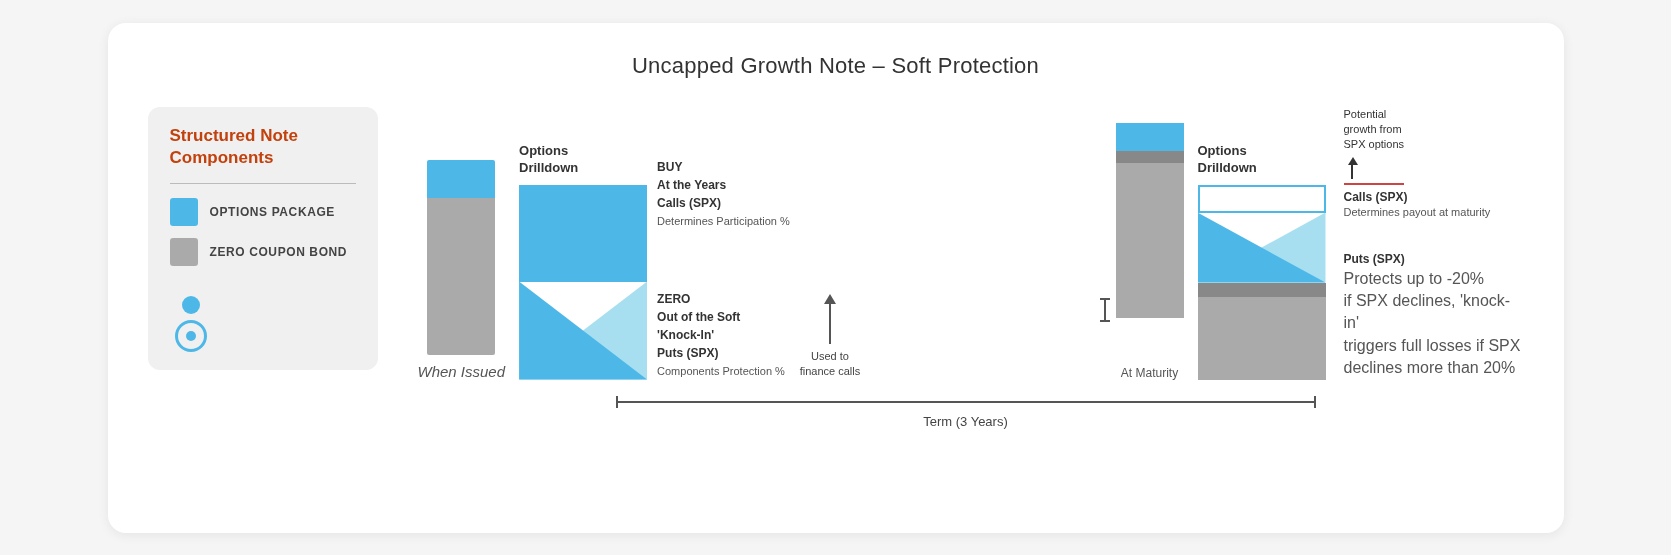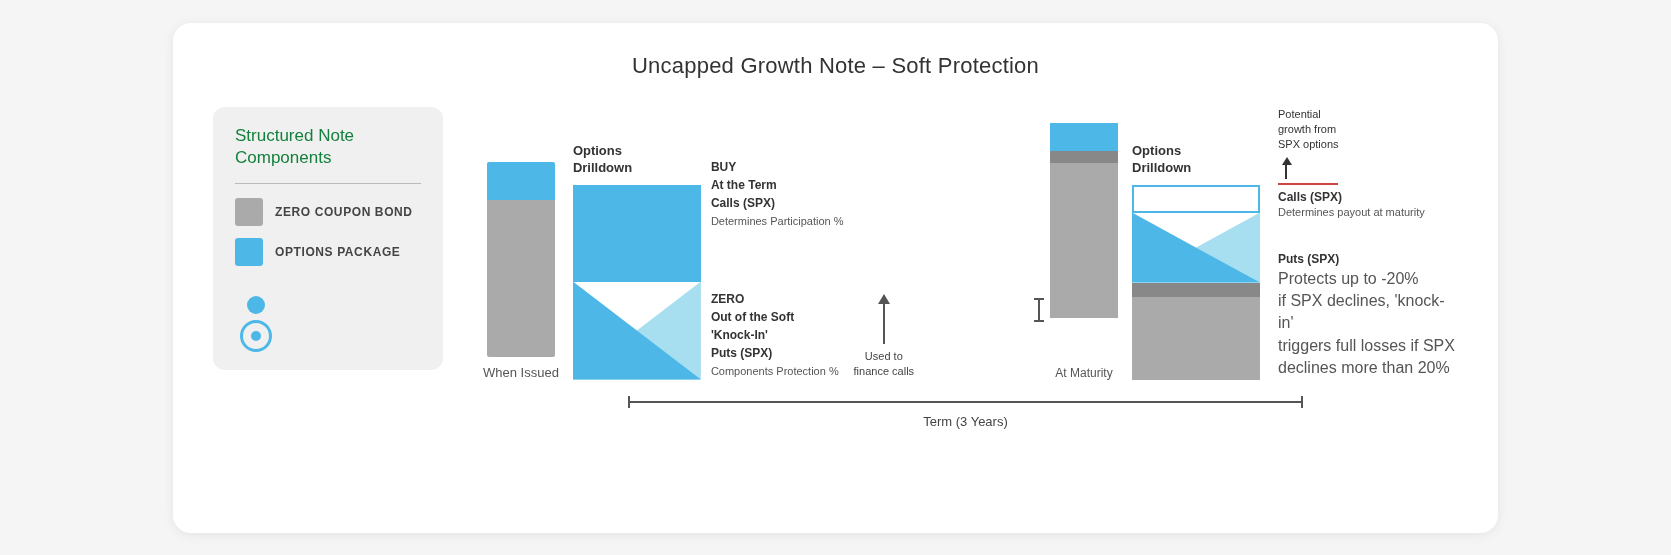--- a/index.html
+++ b/index.html
@@ -7,21 +7,21 @@
       font-family: 'Helvetica Neue', Arial, sans-serif;
       background: #f5f5f5;
       display: flex;
       align-items: center;
       justify-content: center;
       min-height: 100vh;
     }
     .diagram-container {
       background: #ffffff;
       border-radius: 18px;
-      width: 1325px;
+      width: 1456px;
       min-height: 510px;
       padding: 30px 40px 32px 40px;
       position: relative;
       box-shadow: 0 2px 12px rgba(0,0,0,0.07);
     }
     .title {
       text-align: center;
       font-size: 22px;
       font-weight: 400;
       color: #333;
@@ -34,22 +34,22 @@
       background: #f0f0f0;
       border-radius: 12px;
       padding: 18px 22px;
       width: 230px;
       min-width: 210px;
       margin-right: 30px;
       flex-shrink: 0;
     }
     .legend-title {
       font-size: 17px;
-      font-weight: 400;
-      color: #15803d;
+      font-weight: 700;
+      color: #c2410c;
       margin-bottom: 14px;
       line-height: 1.3;
     }
     .legend-divider {
       height: 1px;
       background: #bbb;
       margin-bottom: 14px;
     }
     .legend-item {
       display: flex;
@@ -97,62 +97,62 @@
 
 <div class="diagram-container">
   <div class="title">Uncapped Growth Note – Soft Protection</div>
 
   <div style="display:flex; flex-direction:row; align-items:flex-start; width:100%;">
 
     <div class="legend-box">
       <div class="legend-title">Structured Note<br>Components</div>
       <div class="legend-divider"></div>
       <div class="legend-item">
+        <div class="legend-color-box" style="background:#4db8e8;"></div>
+        <span class="legend-label">OPTIONS PACKAGE</span>
+      </div>
+      <div class="legend-item">
         <div class="legend-color-box" style="background:#aaaaaa;"></div>
         <span class="legend-label">ZERO COUPON BOND</span>
-      </div>
-      <div class="legend-item">
-        <div class="legend-color-box" style="background:#4db8e8;"></div>
-        <span class="legend-label">OPTIONS PACKAGE</span>
       </div>
 
       <div class="blue-dot"></div>
       <div class="blue-dot-ring">
         <div class="blue-dot-inner"></div>
       </div>
     </div>
 
     <div style="flex:1; position:relative; padding-top:0;">
 
       <div style="display:flex; flex-direction:row; align-items:flex-end; gap:0; width:100%; position:relative;">
 
         <div style="display:flex; flex-direction:column; align-items:center; margin-right:8px; margin-left:10px;">
           <div style="display:flex; flex-direction:column; width:68px; height:195px; border-radius:2px; overflow:hidden;">
             <div style="background:#4db8e8; height:38px;"></div>
             <div style="background:#aaaaaa; flex:1;"></div>
           </div>
-          <div style="font-size:13px; color:#555; margin-top:8px; text-align:center; white-space:nowrap;">When Issued</div>
+          <div style="font-size:15px; color:#555; margin-top:8px; text-align:center; white-space:nowrap;font-style:italic;">When Issued</div>
         </div>
 
         <div style="display:flex; flex-direction:column; align-items:flex-start; margin-right:0; margin-left:6px;">
           <div style="font-size:13px; font-weight:700; color:#333; margin-bottom:8px; line-height:1.3;">Options<br>Drilldown</div>
 
           <div style="position:relative; width:128px; height:195px;">
 
             <div style="position:absolute; top:0; left:0; right:0; height:97px; background:#4db8e8;"></div>
 
             <div style="position:absolute; top:97px; left:0; width:128px; height:98px; background:#a8dff0; clip-path:polygon(0 100%, 100% 0, 100% 100%);"></div>
             <div style="position:absolute; top:97px; left:0; width:128px; height:98px; background:#4db8e8; clip-path:polygon(0 0, 0 100%, 100% 100%);"></div>
           </div>
         </div>
 
         <div style="display:flex; flex-direction:column; margin-left:10px; margin-right:10px; justify-content:flex-start; padding-top:4px;">
           <div style="font-size:12px; font-weight:700; color:#333; line-height:1.5;">
             <span>BUY</span><br>
-            <span>At the Term</span><br>
+            <span>At the Years</span><br>
             <span>Calls (SPX)</span><br>
             <span style="font-weight:400; font-size:11px; color:#555;">Determines
 Participation %</span>
           </div>
           <div style="height:60px;"></div>
           <div style="font-size:12px; font-weight:700; color:#333; line-height:1.5;">
             <span>ZERO</span><br>
             <span>Out of the Soft</span><br>
             <span>'Knock-In'</span><br>
             <span>Puts (SPX)</span><br>

